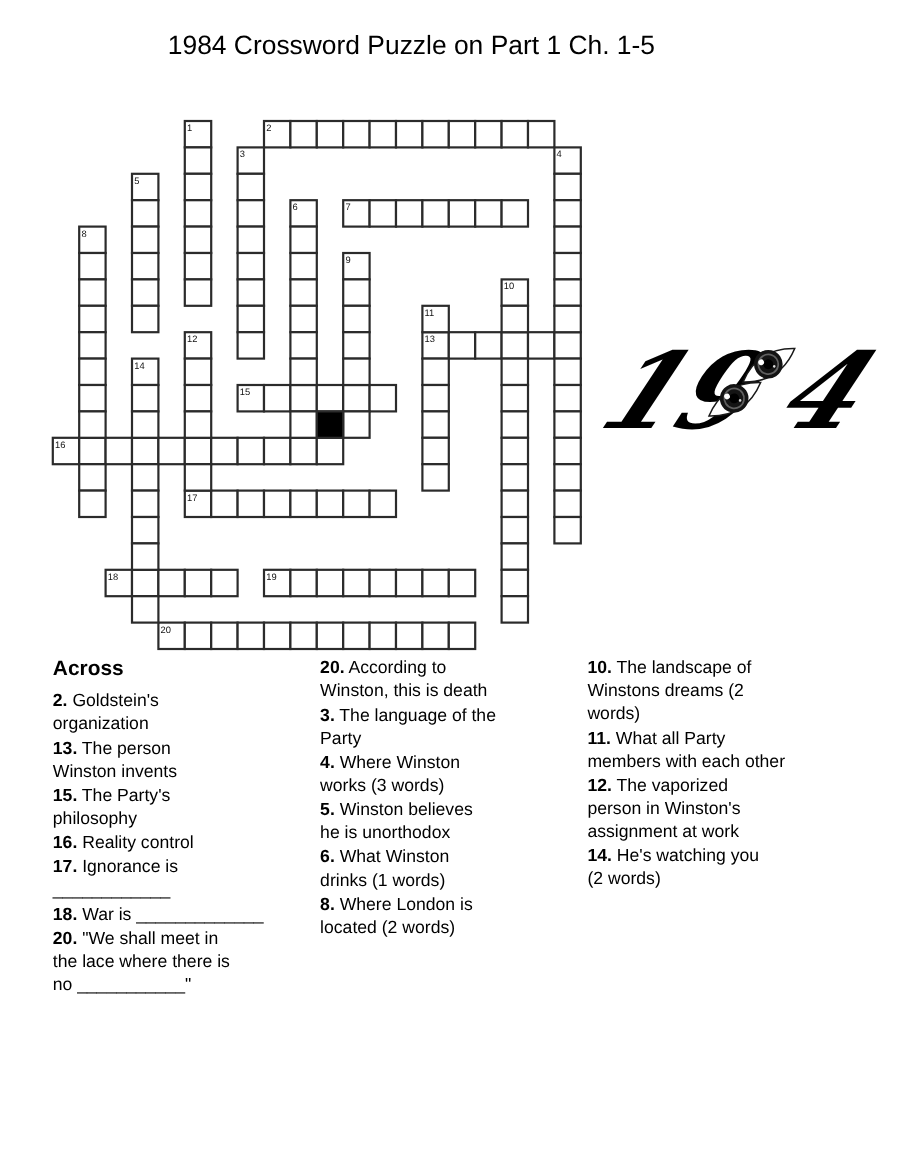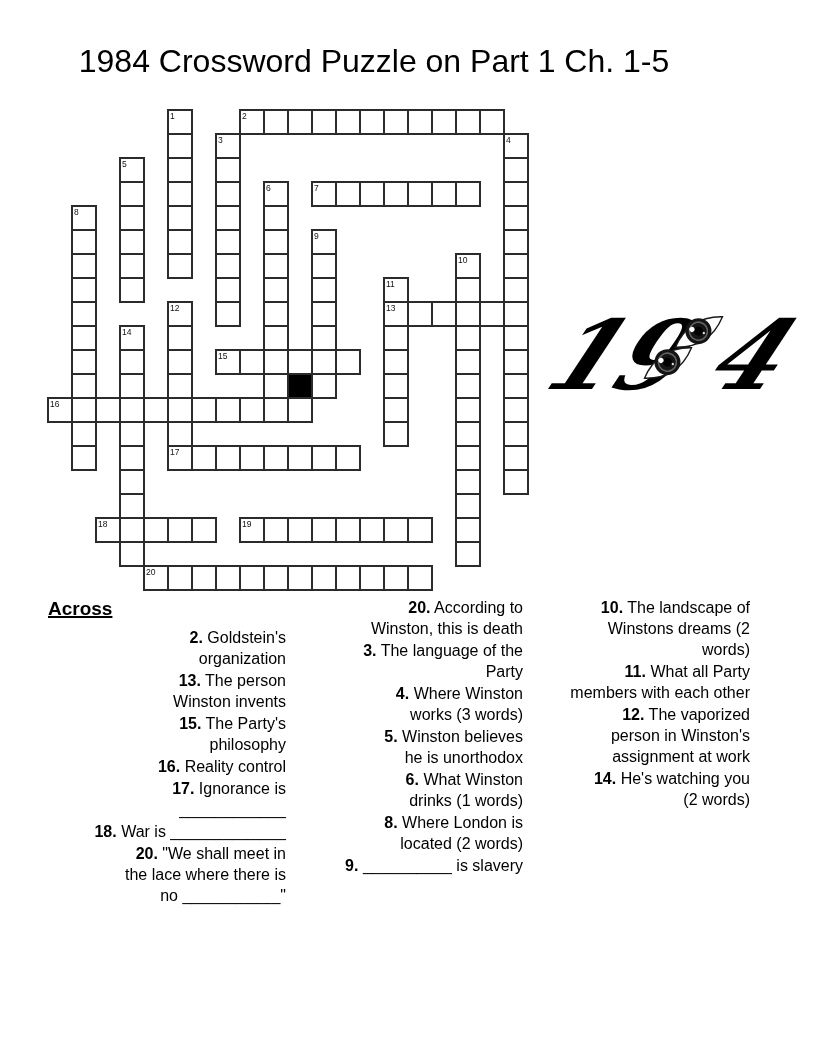--- a/index.html
+++ b/index.html
@@ -2,22 +2,22 @@
 <html><head>
 <meta charset="utf-8">
 <style>
   html,body{margin:0;padding:0;}
   body{
     width:816px;height:1056px;position:relative;overflow:hidden;
     background:#ffffff;color:#000;
     font-family:"Liberation Sans",sans-serif;
   }
   .title{
-    position:absolute;top:43px;left:0;width:748px;margin:0;
-    text-align:center;font-size:32px;font-weight:400;letter-spacing:0;
+    position:absolute;top:28px;left:0;width:748px;margin:0;
+    text-align:center;font-size:24px;font-weight:400;letter-spacing:0;
   }
   
   #grid-svg{position:absolute;left:47px;top:109px;overflow:visible;}
   .cell{fill:#ffffff;stroke:#2b2b2b;stroke-width:2;}
   .cell.black{fill:#000000;}
   .cellnum{font-size:8.5px;fill:#111;font-family:"Liberation Sans",sans-serif;}
   
   #logo-svg{position:absolute;left:540px;top:307px;overflow:visible;}
   .logo-digit{font-family:"DejaVu Serif",serif;font-style:italic;font-weight:700;font-size:96px;fill:#000;}
   .eye-outline{fill:#ffffff;stroke:#1a1a1a;stroke-width:1.4;}
@@ -26,24 +26,24 @@
   .pupil{fill:#000000;}
   .glint{fill:#ffffff;}
   .glint.small{opacity:.85;}
   
   .clue-col{position:absolute;top:597px;font-size:16px;line-height:21px;}
   #clue-col-0{left:48px;width:238px;}
   #clue-col-1{left:291px;width:232px;}
   #clue-col-2{left:534px;width:216px;}
   .clue-heading{
     font-size:19px;line-height:24px;font-weight:700;
-    text-decoration:underline;text-decoration-thickness:2px;
+    text-decoration-thickness:2px;
     margin:0 0 6px 0;
   }
-  .clue{margin:0 0 1px 0;text-align:right;}
+  .clue{margin:0 0 1px 0;}
   .clue .num{font-weight:700;}
   .clue .txt{white-space:pre-line;}
 </style>
 </head>
 <body>
 
 <div>
 
   <h1 class="title">1984 Crossword Puzzle on Part 1 Ch. 1-5</h1>
 
@@ -280,21 +280,20 @@
       <div class="clue"><b class="num">3.</b> <span class="txt">The language of the
 Party</span></div>
       <div class="clue"><b class="num">4.</b> <span class="txt">Where Winston
 works (3 words)</span></div>
       <div class="clue"><b class="num">5.</b> <span class="txt">Winston believes
 he is unorthodox</span></div>
       <div class="clue"><b class="num">6.</b> <span class="txt">What Winston
 drinks (1 words)</span></div>
       <div class="clue"><b class="num">8.</b> <span class="txt">Where London is
 located (2 words)</span></div>
-      <div class="clue"><b class="num">9.</b> <span class="txt">__________ is slavery</span></div>
     </div>
   <div id="clue-col-2" class="clue-col">
       <div class="clue"><b class="num">10.</b> <span class="txt">The landscape of
 Winstons dreams (2
 words)</span></div>
       <div class="clue"><b class="num">11.</b> <span class="txt">What all Party
 members with each other</span></div>
       <div class="clue"><b class="num">12.</b> <span class="txt">The vaporized
 person in Winston's
 assignment at work</span></div>

